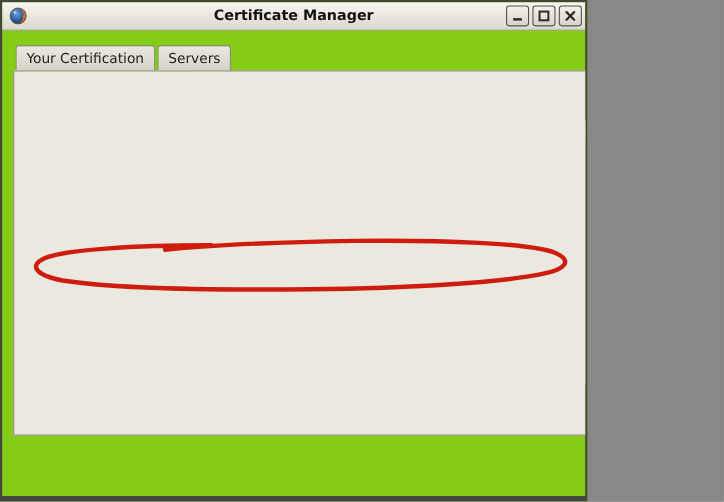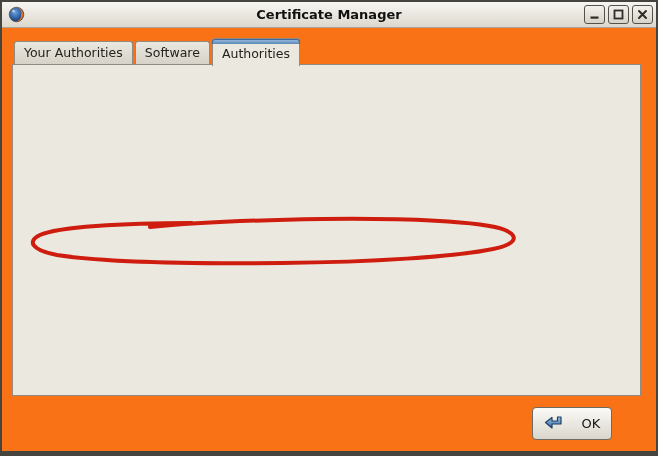--- a/index.html
+++ b/index.html
@@ -1,19 +1,19 @@
 <!DOCTYPE html>
 <html><head>
 <meta charset="utf-8">
 <style>
   * { box-sizing: border-box; }
   html,body { margin:0; padding:0; background:#888; }
   .window {
-    position:relative; width:658px; height:456px;
-    background:#f97316;
+    position:relative; width:534px; height:456px;
+    background:#84cc16;
     border:2px solid #46443f; border-bottom-width:5px;
     font-family:"DejaVu Sans","Liberation Sans",sans-serif;
     font-size:12px; color:#16130e; overflow:hidden;
   }
   
   .titlebar {
     position:absolute; top:0; left:0; right:0; height:26px;
     background:linear-gradient(#f8f6f2,#dcd8cf);
     border-bottom:1px solid #aaa69c;
     display:flex; align-items:center;
@@ -130,23 +130,22 @@
       </div>
       <div class="winbtn">
         <svg width="11" height="11" viewBox="0 0 11 11">
             <path d="M2 2 L9 9 M9 2 L2 9" stroke="#2e2c28" stroke-width="2" stroke-linecap="round"></path>
           </svg>
       </div>
     </div>
   </div>
 
   <div class="tabs">
-    <div class="tab">Your Authorities</div>
-    <div class="tab">Software</div>
-    <div class="tab active">Authorities</div>
+    <div class="tab">Your Certification</div>
+    <div class="tab">Servers</div>
   </div>
 
   <div class="frame"></div>
   <div class="desc">You have certificates on file that identify these certificate authorities:</div>
 
   <div class="list">
     <div class="lheader">
       <div class="hcell hc1">Certificate Name</div>
       <div class="hcell hc2">Security Device</div>
       <div class="hcell hc3">

